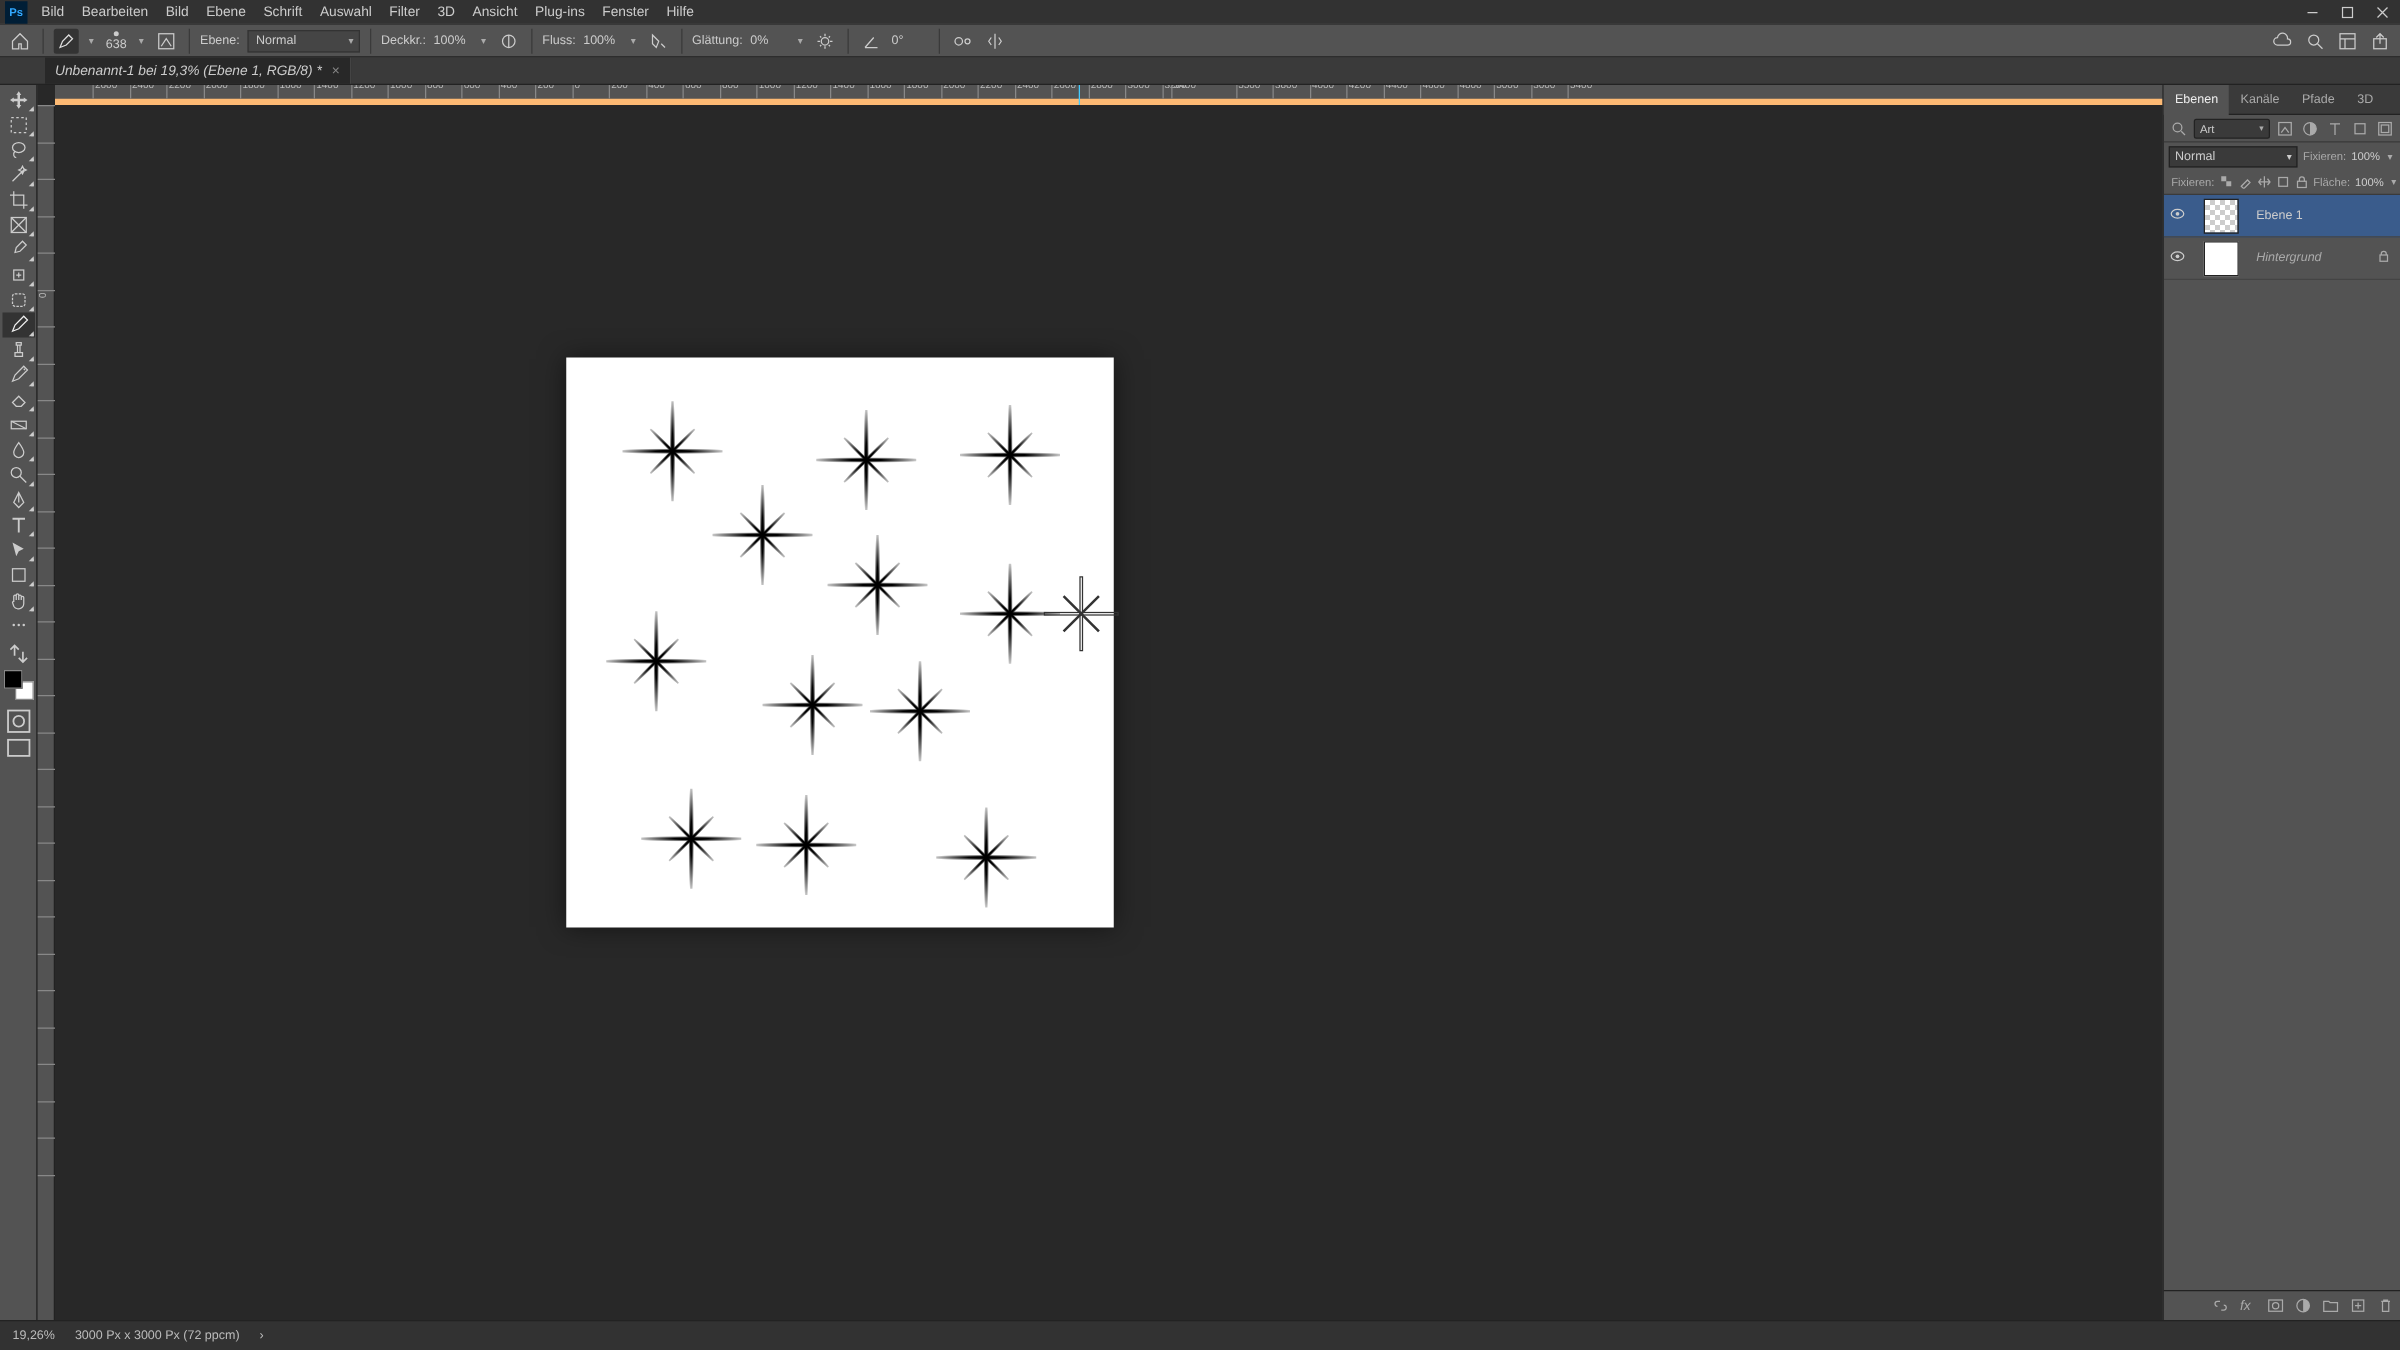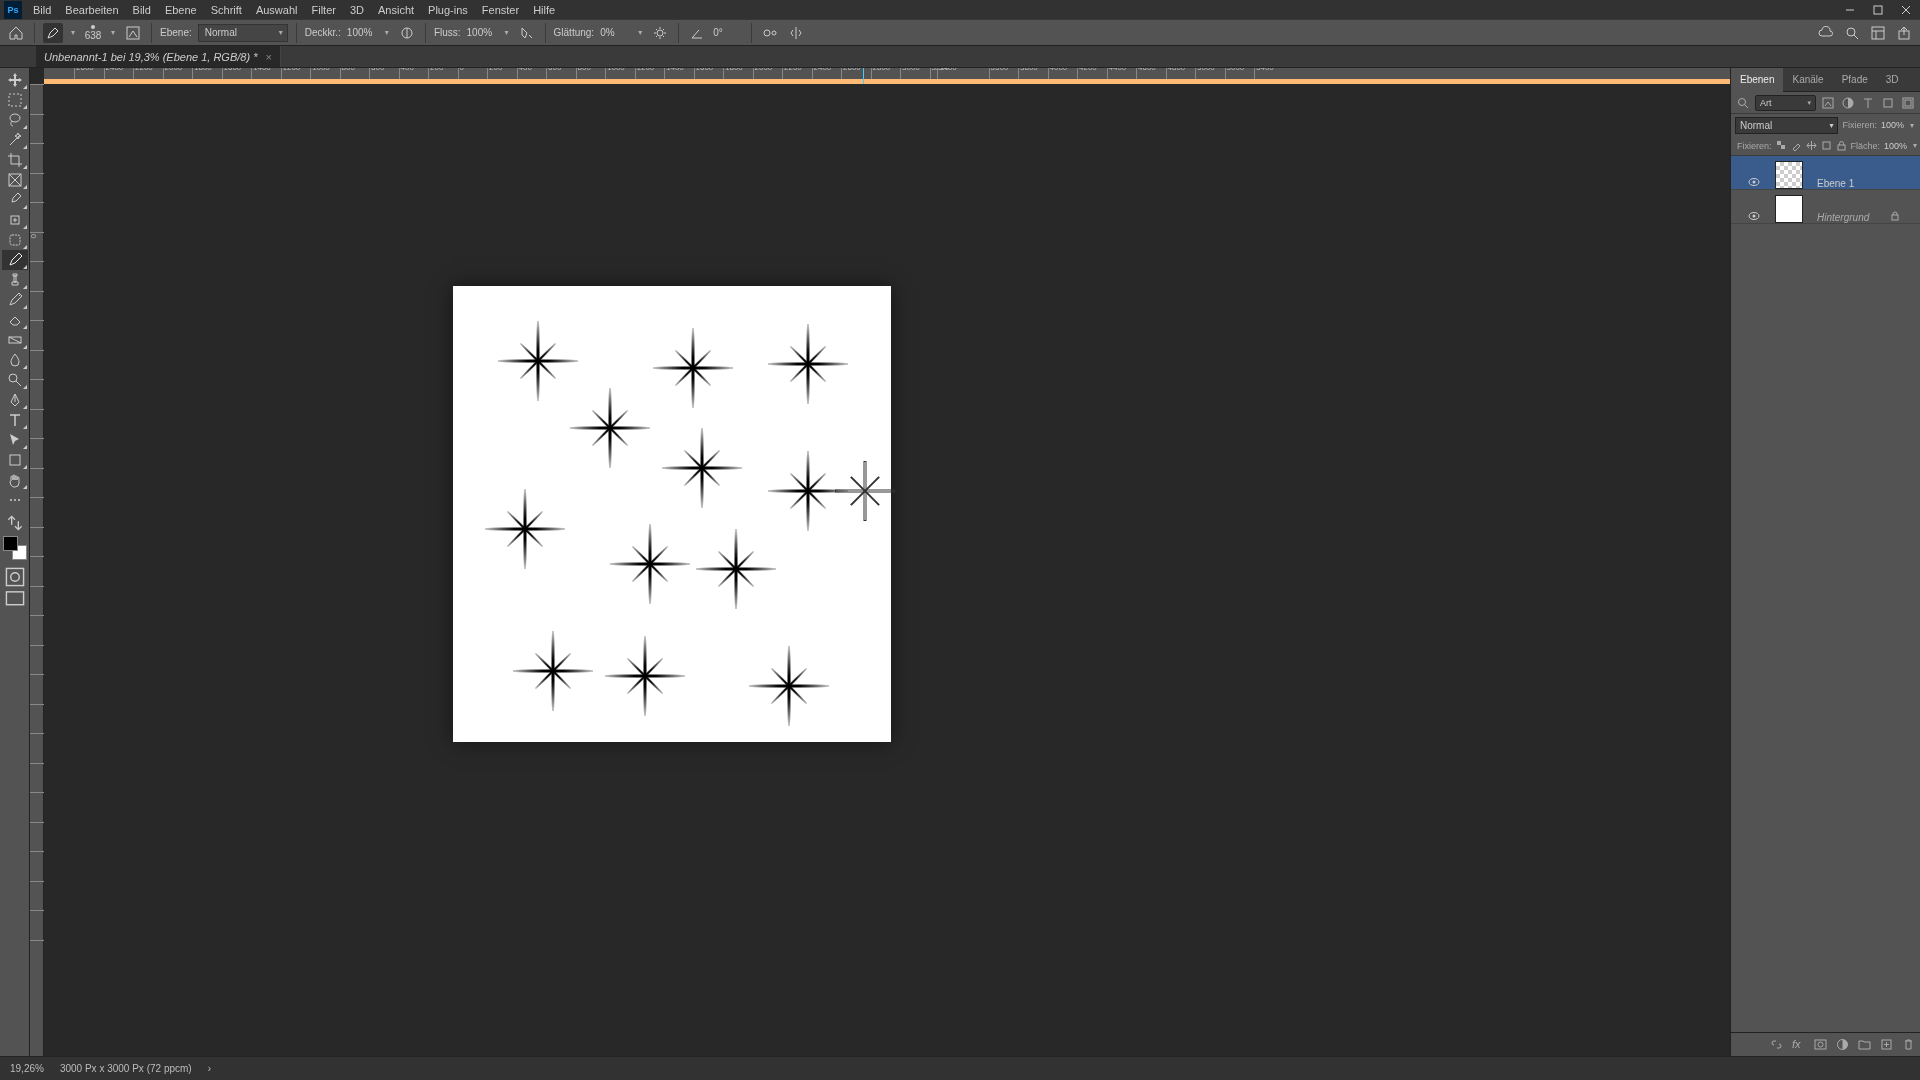--- a/index.html
+++ b/index.html
@@ -66,21 +66,21 @@
 #blend-row{height:22px;display:flex;align-items:center;padding:0 4px;gap:4px}
 #blend-dd{flex:1;background:#3a3a3a;border:1px solid #222;height:17px;padding:0 4px;font-size:10px;line-height:15px;position:relative}
 #blend-dd::after{content:'▾';position:absolute;right:4px;font-size:8px}
 .pct-label{font-size:9px;color:#aaa}
 .pct-val{font-size:9px}
 #lock-row{height:20px;display:flex;align-items:center;padding:0 6px;gap:4px;border-bottom:1px solid #3a3a3a}
 .lock-label{font-size:9px;color:#aaa}
 .li{width:14px;height:14px;display:flex;align-items:center;justify-content:center}
 .li svg{width:11px;height:11px}
 #layer-list{flex:1;overflow:auto}
-.layer-row{height:34px;display:flex;align-items:flex-end;padding:0 16px;gap:14px;border-bottom:1px solid #444}
+.layer-row{height:34px;display:flex;align-items:center;padding:0 4px;gap:14px;border-bottom:1px solid #444}
 .layer-row.sel{background:#3a5c8c}
 .eye{width:14px;text-align:center}
 .eye svg{width:12px;height:10px}
 .thumb{width:28px;height:28px;background:#fff;border:1px solid #222}
 .thumb.trans{background:repeating-conic-gradient(#ccc 0 25%,#fff 0 50%) 0 0/8px 8px}
 .layer-name{font-size:10px}
 .layer-name.italic{font-style:italic;color:#aaa}
 .lock-ic{margin-left:auto;margin-right:4px}
 #panel-bottom{height:24px;border-top:1px solid #222;display:flex;align-items:center;justify-content:flex-end;padding:0 4px;gap:6px}
 .pb-icon{width:16px;height:16px;display:flex;align-items:center;justify-content:center}

